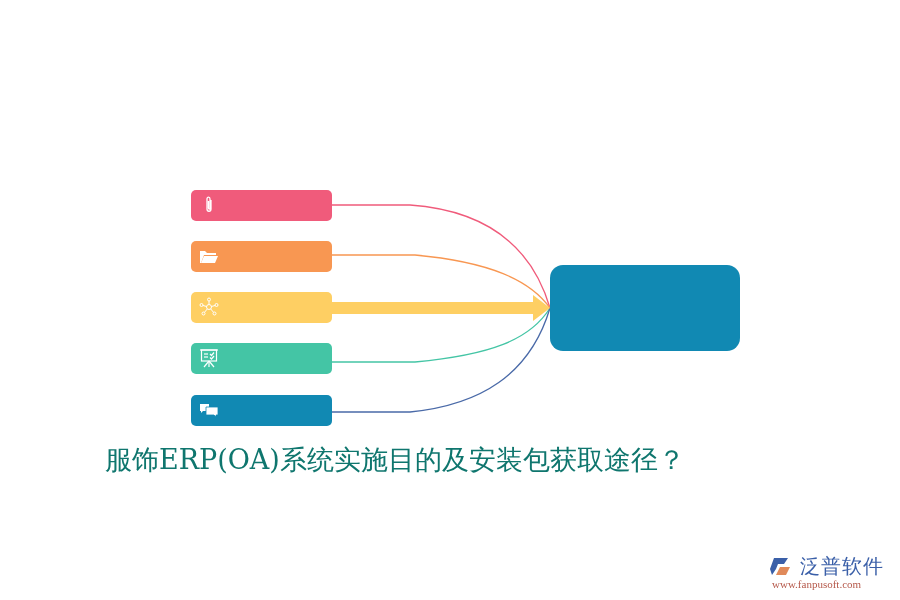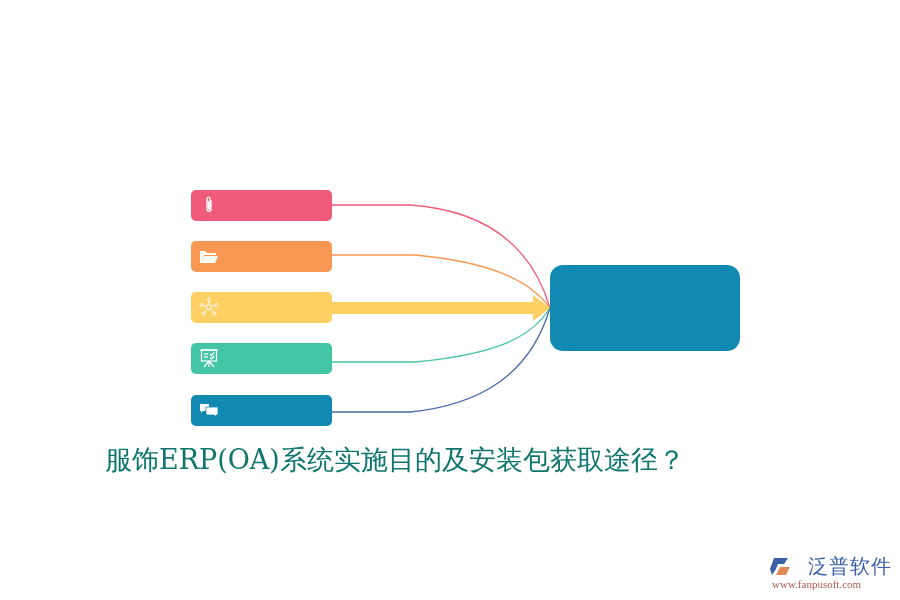--- a/index.html
+++ b/index.html
@@ -3,21 +3,21 @@
 <meta charset="utf-8">
 <style>
   html, body { margin:0; padding:0; background:#ffffff; }
   body { width:900px; height:600px; position:relative; overflow:hidden; font-family:"DejaVu Serif", serif; }
   .item-box { position:absolute; left:191px; width:141px; height:31px; border-radius:5px; }
   .item-icon { position:absolute; left:8px; top:5px; width:20px; height:20px; }
   .center-box { position:absolute; left:550px; top:265px; width:190px; height:86px; border-radius:13px; }
   svg.links { position:absolute; left:0; top:0; }
   .title { position:absolute; left:105px; top:442px; font-size:27px; color:#0f766e; letter-spacing:0px; white-space:nowrap; font-family:"DejaVu Serif", serif; }
   .logo { position:absolute; left:768px; top:553px; width:130px; height:40px; }
-  .logo-name { position:absolute; left:40px; top:0px; font-size:20px; color:#3a5fa8; font-family:"DejaVu Sans", sans-serif; letter-spacing:1px; white-space:nowrap; }
+  .logo-name { position:absolute; left:32px; top:0px; font-size:20px; color:#3a5fa8; font-family:"DejaVu Sans", sans-serif; letter-spacing:1px; white-space:nowrap; }
   .logo-url { position:absolute; left:4px; top:25px; font-size:11px; color:#b5584a; font-family:Liberation Serif, serif; white-space:nowrap; }
   .logo-mark { position:absolute; left:2px; top:2px; width:28px; height:22px; }
 </style>
 </head>
 <body>
 
 <svg class="links" width="900" height="600" viewBox="0 0 900 600">
   <path d="M332 205 L410 205 C 480 210, 530 240, 550 308" fill="none" stroke="#f05b7b" stroke-width="1.3"></path>
   <path d="M332 255 L415 255 C 490 262, 530 280, 550 308" fill="none" stroke="#f89752" stroke-width="1.3"></path>
   <path d="M332 362 L415 362 C 490 355, 530 340, 550 308" fill="none" stroke="#44c5a5" stroke-width="1.3"></path>

